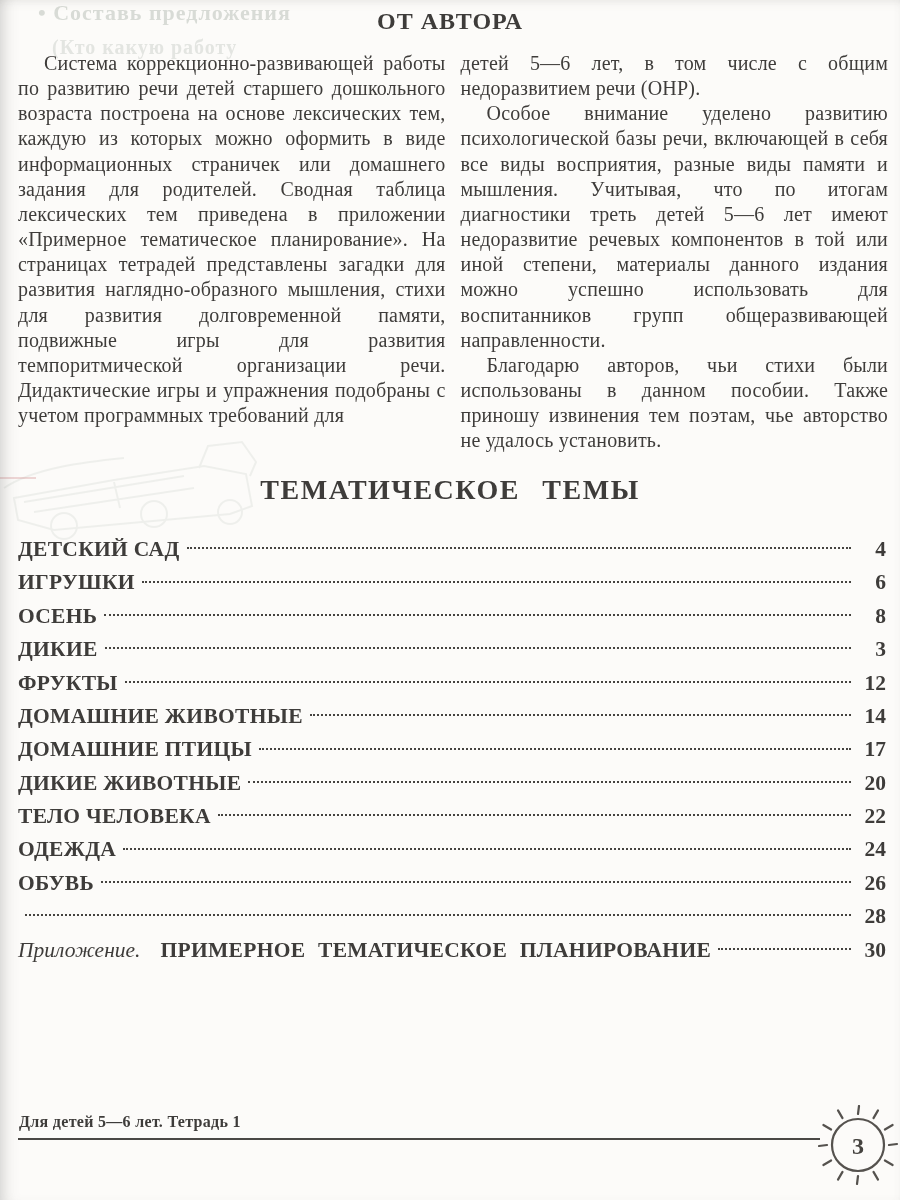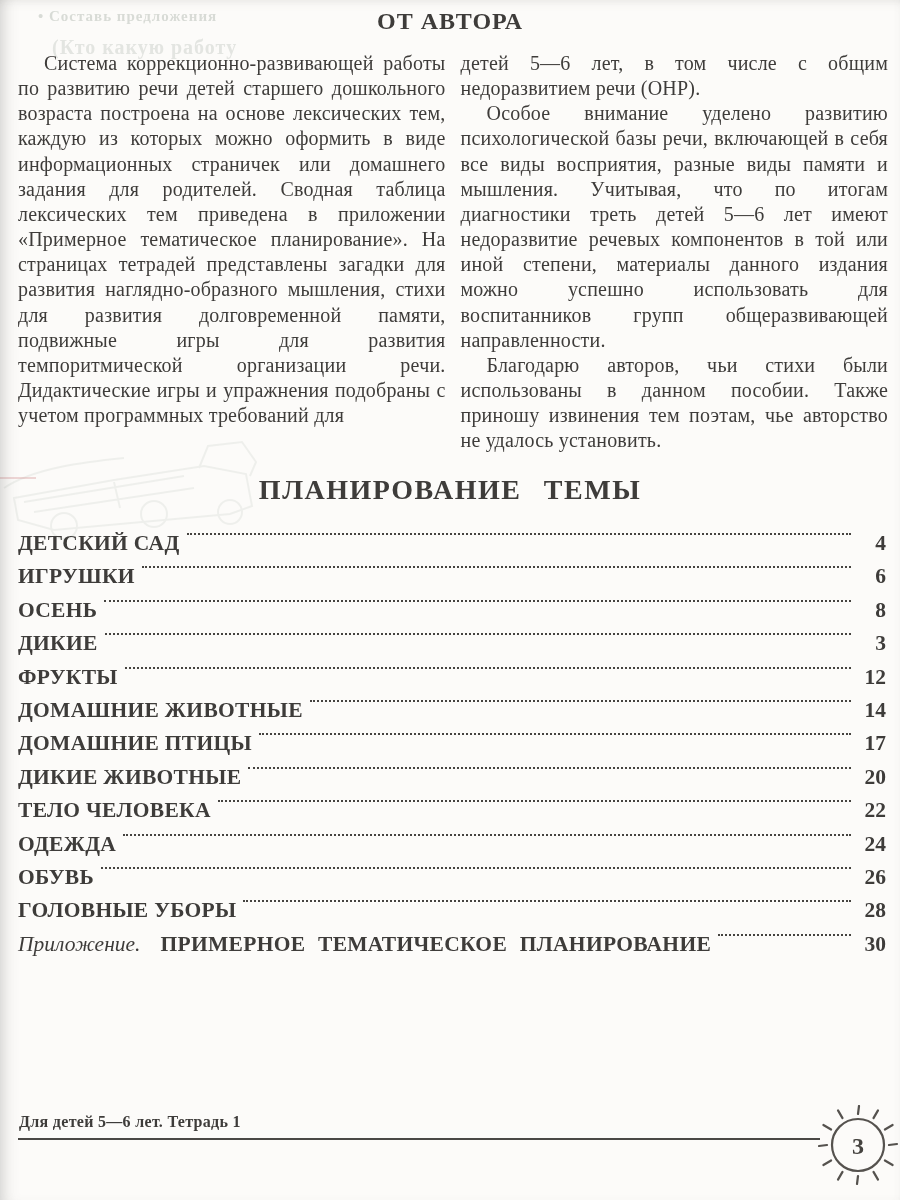--- a/index.html
+++ b/index.html
@@ -26,21 +26,21 @@
   }
 
   
   .ghost-text {
     position: absolute;
     font-weight: bold;
     color: rgba(148,158,148,0.34);
     letter-spacing: 1px;
     white-space: nowrap;
   }
-  .ghost-1 { top: 8px;  left: 38px; font-size: 15px; }
+  .ghost-1 { top: 0;  left: 38px; font-size: 22px; }
   .ghost-2 { top: 36px; left: 52px; font-size: 20px; color: rgba(150,160,150,0.24); }
   .ghost-illustration { position: absolute; top: 428px; left: -6px; opacity: 0.10; }
   .ghost-mark { position: absolute; top: 477px; left: 0; width: 36px; height: 2px;
                 background: rgba(205,130,130,0.30); }
 
   .title {
     position: absolute;
     top: 8px; left: 0;
     width: 100%;
     margin: 0;
@@ -80,21 +80,21 @@
     word-spacing: 14px;
   }
 
   .toc {
     position: absolute;
     top: 533px; left: 18px;
     width: 868px;
   }
   .toc-row {
     display: flex;
-    align-items: flex-start;
+    align-items: center;
     height: 33.4px;
   }
   .toc-label {
     font-size: 21.5px;
     font-weight: bold;
     line-height: 1;
     letter-spacing: 0.3px;
     white-space: nowrap;
   }
   .toc-prefix {
@@ -165,21 +165,21 @@
     <div class="col">
       <p class="indent">Система коррекционно-развивающей работы по развитию речи детей старшего дошкольного возраста построена на основе лексических тем, каждую из которых можно оформить в виде информационных страничек или домашнего задания для родителей. Сводная таблица лексических тем приведена в приложении «Примерное тематическое планирование». На страницах тетрадей представлены загадки для развития наглядно-образного мышления, стихи для развития долговременной памяти, подвижные игры для развития темпоритмической организации речи. Дидактические игры и упражнения подобраны с учетом программных требований для</p>
     </div>
     <div class="col">
       <p>детей 5—6 лет, в том числе с общим недоразвитием речи (ОНР).</p>
       <p class="indent">Особое внимание уделено развитию психологической базы речи, включающей в себя все виды восприятия, разные виды памяти и мышления. Учитывая, что по итогам диагностики треть детей 5—6 лет имеют недоразвитие речевых компонентов в той или иной степени, материалы данного издания можно успешно использовать для воспитанников групп общеразвивающей направленности.</p>
       <p class="indent">Благодарю авторов, чьи стихи были использованы в данном пособии. Также приношу извинения тем поэтам, чье авторство не удалось установить.</p>
     </div>
   </div>
 
-  <h2 class="toc-heading">ПЛАНИРОВАНИЕ ТЕМЫ</h2>
+  <h2 class="toc-heading">ТЕМАТИЧЕСКОЕ ТЕМЫ</h2>
 
   <div class="toc">
     <div class="toc-row">
       <span class="toc-label">ДЕТСКИЙ САД</span>
       <span class="toc-dots"></span>
       <span class="toc-page">4</span>
     </div>
     <div class="toc-row">
       <span class="toc-label">ИГРУШКИ</span>
       <span class="toc-dots"></span>
@@ -224,21 +224,20 @@
       <span class="toc-label">ОДЕЖДА</span>
       <span class="toc-dots"></span>
       <span class="toc-page">24</span>
     </div>
     <div class="toc-row">
       <span class="toc-label">ОБУВЬ</span>
       <span class="toc-dots"></span>
       <span class="toc-page">26</span>
     </div>
     <div class="toc-row">
-      <span class="toc-label">ГОЛОВНЫЕ УБОРЫ</span>
       <span class="toc-dots"></span>
       <span class="toc-page">28</span>
     </div>
     <div class="toc-row">
       <span class="toc-prefix">Приложение.</span>
       <span class="toc-label wide">ПРИМЕРНОЕ ТЕМАТИЧЕСКОЕ ПЛАНИРОВАНИЕ</span>
       <span class="toc-dots"></span>
       <span class="toc-page">30</span>
     </div>
   </div>

